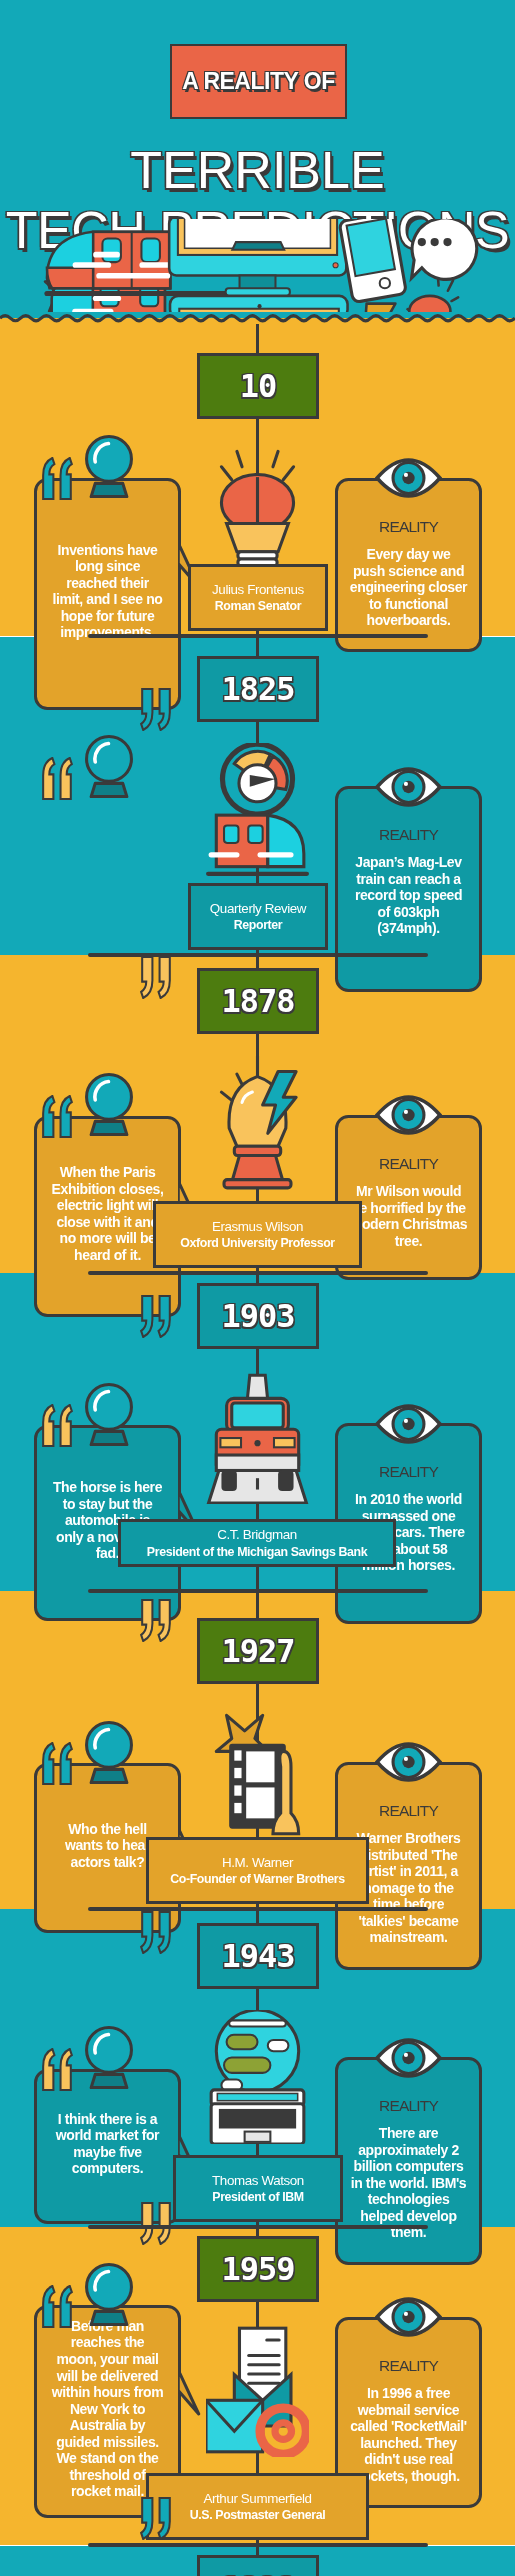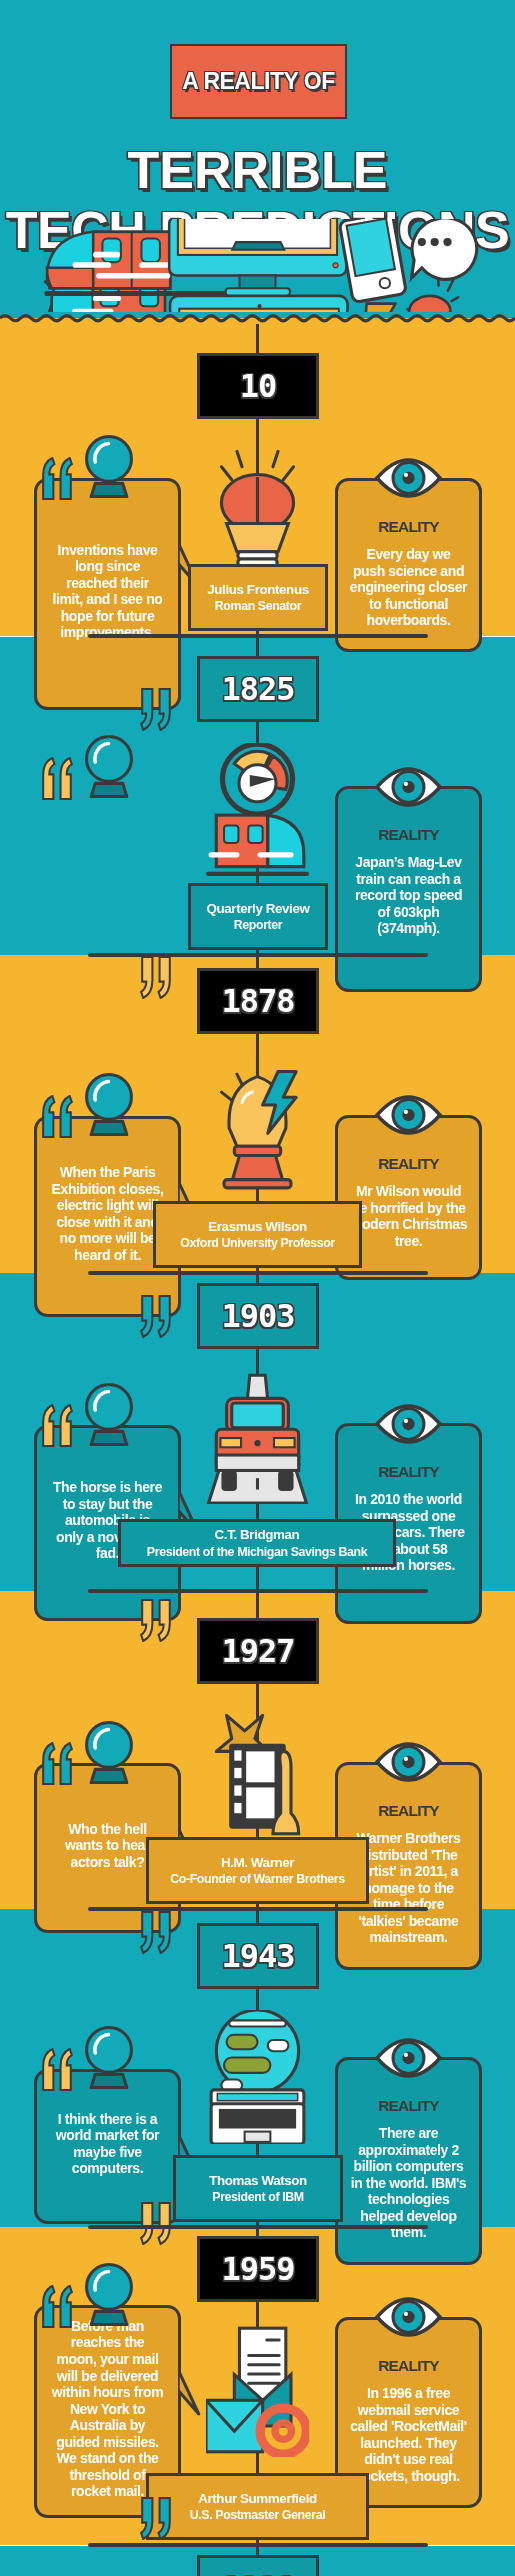--- a/index.html
+++ b/index.html
@@ -13,41 +13,41 @@
     background: #ea6547; border: 2.6px solid #3a3a3a;
     display: flex; align-items: center; justify-content: center;
   }
   .title-small {
     font-family: "Liberation Sans", sans-serif; font-weight: 700; font-size: 23px; color: #fff;
     letter-spacing: -0.5px;
     text-shadow: -1px -1px 0 #3a3a3a, 1px -1px 0 #3a3a3a, -1px 1px 0 #3a3a3a, 1px 1px 0 #3a3a3a, 2.1px 2.6px 0 #3a3a3a;
   }
   .title-big {
     position: absolute; left: 0; width: 515px; text-align: center;
-    font-family: "Liberation Sans", sans-serif; font-weight: 700; color: #fff; line-height: 1;
+    font-family: "Liberation Sans", sans-serif; font-weight: 400; color: #fff; line-height: 1;
     text-shadow: -1.5px -1.5px 0 #3a3a3a, 1.5px -1.5px 0 #3a3a3a, -1.5px 1.5px 0 #3a3a3a, 1.5px 1.5px 0 #3a3a3a, 3.1px 3.6px 0 #3a3a3a;
   }
   .title-big.l1 { top: 144px; font-size: 52px; }
   .title-big.l2 { top: 204px; font-size: 52px; letter-spacing: -0.5px; }
 
   .wave { position: absolute; left: 0; top: 312px; width: 515px; height: 12.4px; z-index: 3; }
 
   
   .section { position: absolute; left: 0; width: 515px; }
   .sec-yellow { background: #f5b52e; }
   .sec-teal   { background: #12a9b8; }
 
   .divider { position: absolute; left: 88px; width: 340px; height: 4.1px; background: #3a3a3a; border-radius: 2.1px; z-index: 4; }
   .stem { position: absolute; left: 256px; width: 3.1px; background: #3a3a3a; z-index: 1; }
 
   .year-box {
     position: absolute; left: 197px; width: 122px; height: 66px;
     border: 3.1px solid #3a3a3a; display: flex; align-items: center; justify-content: center; z-index: 2;
   }
-  .y-yellow .year-box { background: #000000; }
+  .y-yellow .year-box { background: #4d7c0f; }
   .y-teal .year-box   { background: #0f9aa4; }
   .year-text {
     font-family: "DejaVu Sans Mono", monospace; font-weight: 700; font-size: 32px; color: #fff; letter-spacing: -1px;
     text-shadow: -1.5px -1.5px 0 #3a3a3a, 1.5px -1.5px 0 #3a3a3a, -1.5px 1.5px 0 #3a3a3a, 1.5px 1.5px 0 #3a3a3a, 0 1.5px 0 #3a3a3a;
   }
 
   .quote-bubble {
     position: absolute; left: 34px; width: 147px; border: 3.1px solid #3a3a3a; border-radius: 13.4px;
     display: flex; align-items: center; text-align: center; z-index: 2;
   }
@@ -59,39 +59,39 @@
   }
   .bubble-tail { position: absolute; right: -23px; top: 62px; width: 23px; height: 46px; z-index: 2; }
 
   .reality-box {
     position: absolute; left: 335px; width: 147px; border: 3.1px solid #3a3a3a; border-radius: 13.4px;
     text-align: center; z-index: 2;
   }
   .y-yellow .reality-box { background: #e3a32a; }
   .y-teal .reality-box   { background: #0f9aa4; }
   .reality-label {
-    display: block; margin-top: 37px; font-family: "Liberation Sans", sans-serif; font-weight: 700;
+    display: block; margin-top: 37px; font-family: "Liberation Sans", sans-serif; font-weight: 400;
     font-size: 15.5px; color: #3a3a3a; letter-spacing: -0.8px;
   }
   .reality-text {
     display: block; font-family: "Liberation Sans", sans-serif; font-weight: 700; font-size: 14px; line-height: 1.18;
     color: #fff; padding: 10.3px 11.3px 20.6px 11.3px; letter-spacing: -0.4px;
   }
 
   .eye-icon { position: absolute; width: 67px; height: 52px; z-index: 3; }
   .crystal-ball { position: absolute; width: 50px; height: 67px; z-index: 3; }
   .quote-open, .quote-close { position: absolute; z-index: 3; }
 
   .person-box {
     position: absolute; border: 3.1px solid #3a3a3a; text-align: center;
     display: flex; flex-direction: column; align-items: center; justify-content: center; z-index: 2;
   }
   .y-yellow .person-box { background: #e3a32a; }
   .y-teal .person-box   { background: #0f9aa4; }
-  .person-name { font-family: "Liberation Sans", sans-serif; font-weight: 700; font-size: 13.4px; color: #fff; letter-spacing: -0.4px; }
+  .person-name { font-family: "Liberation Sans", sans-serif; font-weight: 400; font-size: 13.4px; color: #fff; letter-spacing: -0.4px; }
   .person-role { font-family: "Liberation Sans", sans-serif; font-weight: 700; font-size: 12.4px; color: #fff; letter-spacing: -0.4px; margin-top: 2.1px; }
 
   .illus { position: absolute; z-index: 2; }
 </style>
 </head>
 <body>
 
 <div class="page">
 
   <div class="header">

